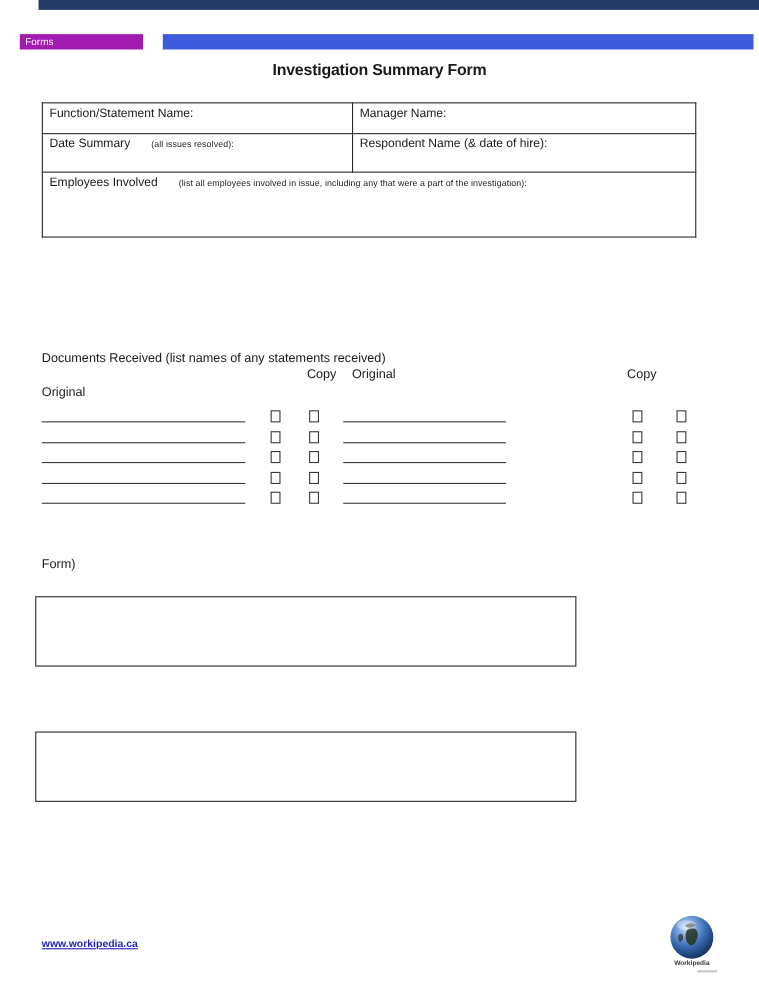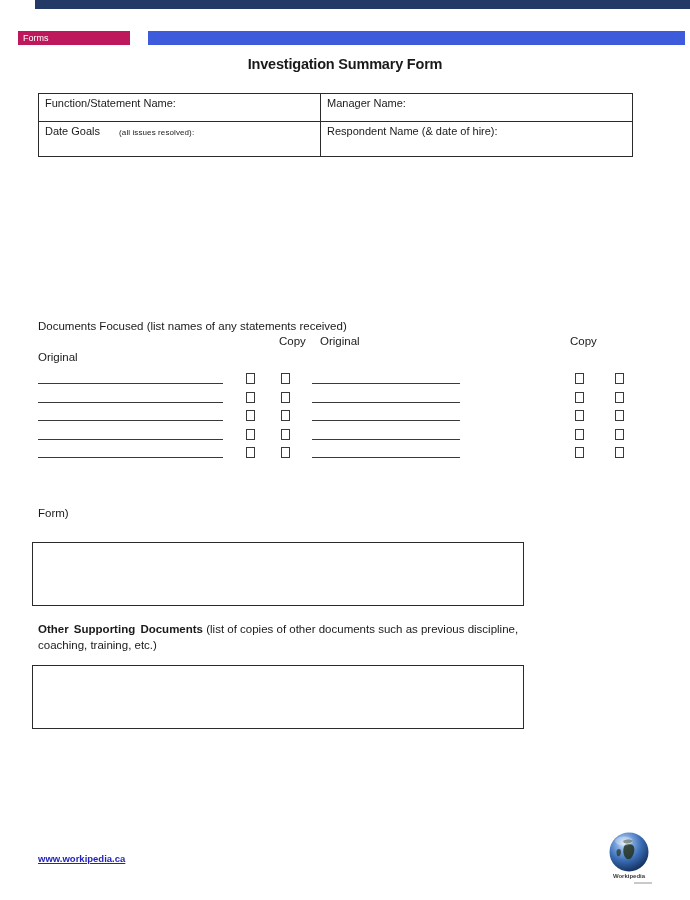--- a/index.html
+++ b/index.html
@@ -4,21 +4,21 @@
 <style>
   html,body { margin:0; padding:0; background:#ffffff; }
   .page {
     position:relative; width:690px; height:900px; background:#ffffff;
     font-family:"Liberation Sans", sans-serif; color:#1a1a1a; overflow:hidden;
   }
   
   .top-navy-bar { position:absolute; left:35px; top:0; width:655px; height:9px; background:#243a66; }
   .forms-tab {
     position:absolute; left:18px; top:31px; width:112px; height:14px; box-sizing:border-box;
-    background:#be185d; color:#ffffff; font-size:9px; line-height:14px; padding-left:5px;
+    background:#a21caf; color:#ffffff; font-size:9px; line-height:14px; padding-left:5px;
   }
   .header-blue-bar { position:absolute; left:148px; top:31px; width:537px; height:14px; background:#3d5bdb; }
   .page-title {
     position:absolute; left:0; top:56px; width:690px; text-align:center;
     font-size:14.5px; font-weight:bold; letter-spacing:-0.2px;
   }
   
   .form-table {
     position:absolute; left:38px; top:93px; width:594px;
     border-collapse:collapse; table-layout:fixed;
@@ -76,31 +76,37 @@
         <tr>
       <td style="height:24px">
         <span>Function/Statement Name:</span>
       </td>
       <td>
         <span>Manager Name:</span>
       </td>
     </tr>
     <tr>
       <td style="height:31px">
-        <span>Date Goals</span>
+        <span>Date Summary</span>
         <span class="note">(all issues resolved):</span>
       </td>
       <td>
         <span>Respondent Name (&amp; date of hire):</span>
       </td>
     </tr>
+    <tr>
+      <td colspan="2" style="height:55px">
+        <span>Employees Involved</span>
+        <span class="note">(list all employees involved in issue, including any that were a part of the investigation):</span>
+      </td>
+    </tr>
   </tbody>
     </table>
 
-  <div class="doc-heading">Documents Focused (list names of any statements received)</div>
+  <div class="doc-heading">Documents Received (list names of any statements received)</div>
   <div class="col-head c1">Copy</div>
   <div class="col-head c2">Original</div>
   <div class="col-head c3">Copy</div>
   <div class="orig-row-label">Original</div>
 
   <div id="documents-checklist">
     <div class="doc-row" style="top: 371px;">
       <span class="write-line left"></span>
       <span class="cbx p1"></span>
       <span class="cbx p2"></span>
@@ -145,24 +151,20 @@
       <span class="cbx p4"></span>
     </div>
   </div>
 
   <div class="interview-heading">
     <br>
     <span>Form)</span>
   </div>
   <div class="fill-box box-interview"></div>
 
-  <div class="other-heading">
-    <span class="bold">Other Supporting Documents</span><span> (list of copies of other documents such as previous discipline,</span><br>
-    <span>coaching, training, etc.)</span>
-  </div>
   <div class="fill-box box-other"></div>
 
   <div class="footer-link">www.workipedia.ca</div>
 
   <div class="globe-wrap">
     <svg width="40" height="41" viewBox="0 0 40 41">
       <defs>
         <radialGradient id="globeGrad" cx="38%" cy="28%" r="80%">
           <stop offset="0%" stop-color="#d8e9fa"></stop>
           <stop offset="25%" stop-color="#7fa8de"></stop>

